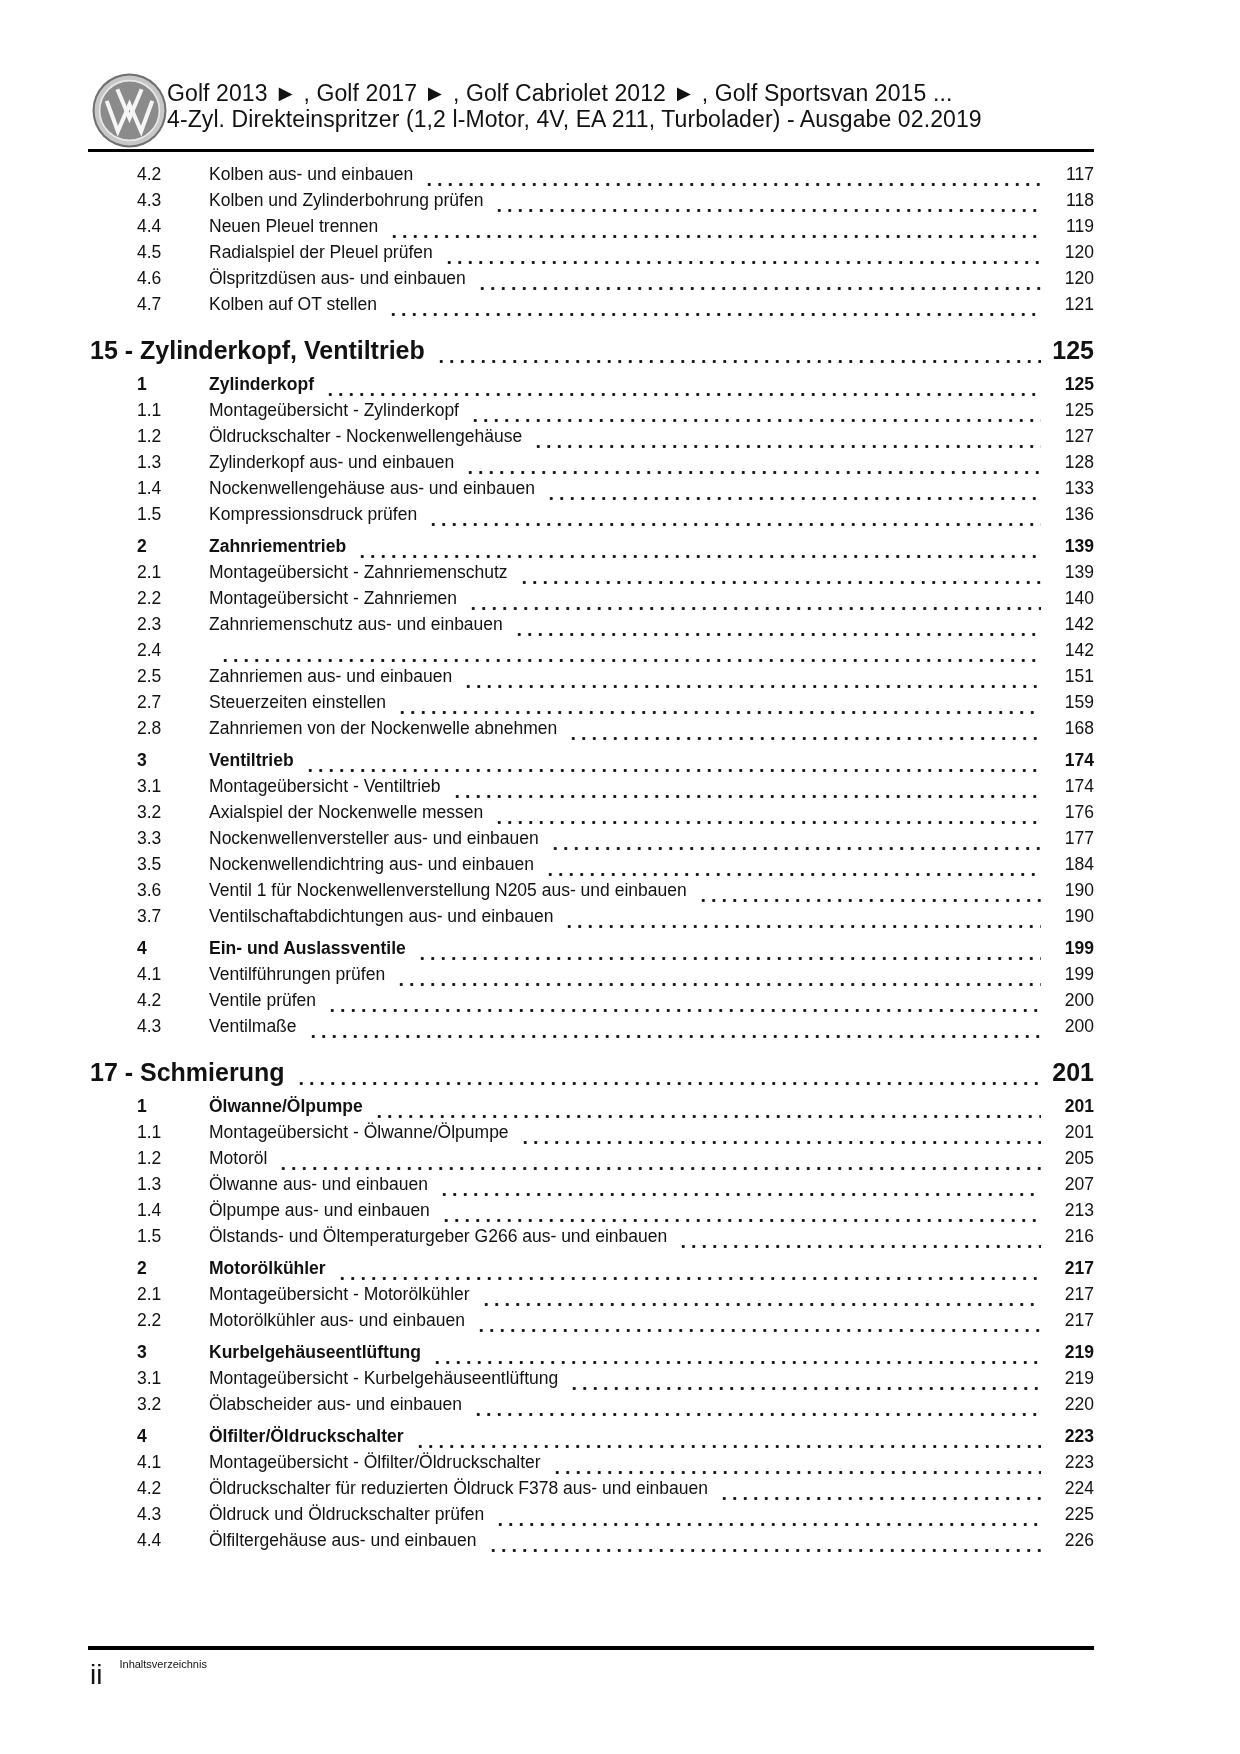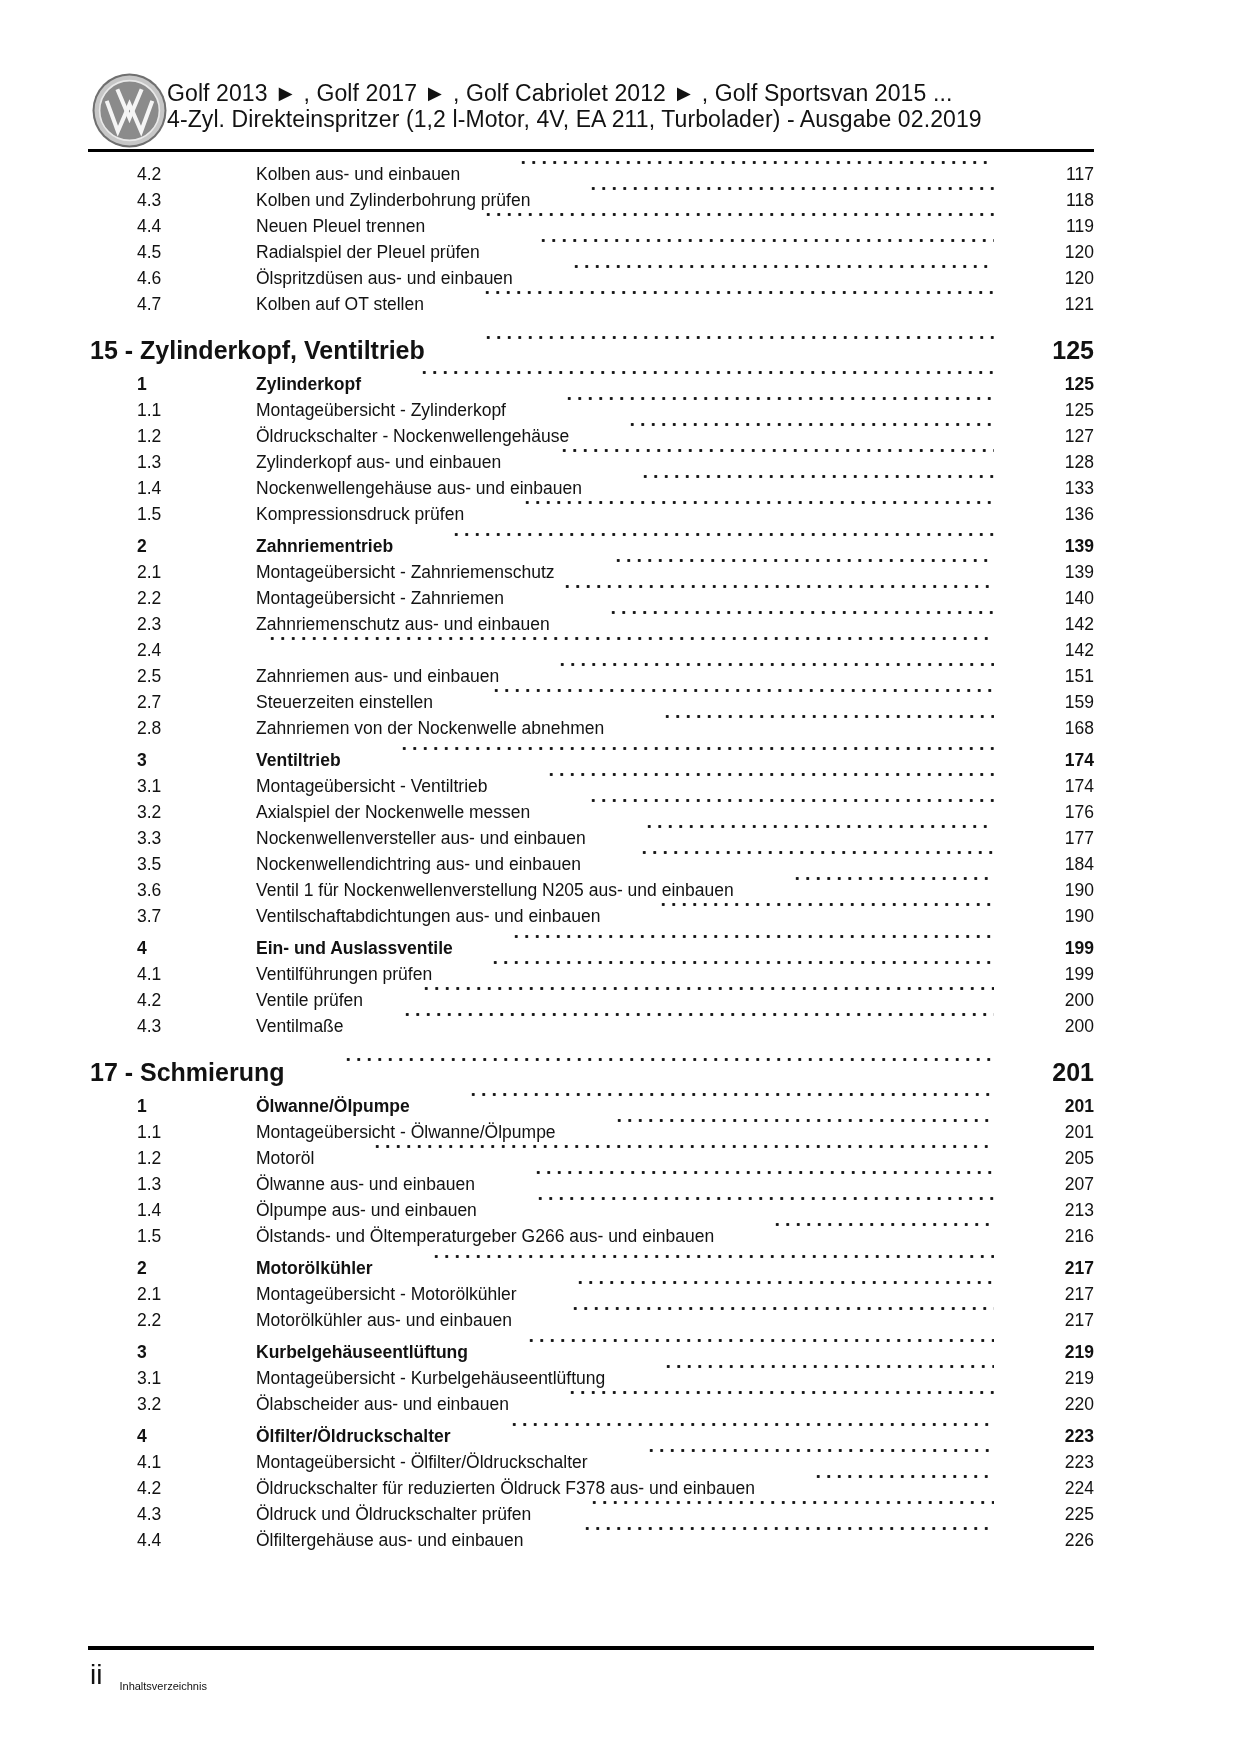--- a/index.html
+++ b/index.html
@@ -8,35 +8,35 @@
     background:#ffffff; color:#121212; overflow:hidden;
     font-family:"Liberation Sans","DejaVu Sans",sans-serif;
   }
   
   .logo { position:absolute; left:92px; top:73px; width:75px; height:75px; }
   .hdr-text { position:absolute; left:167px; top:80px; }
   .hdr-line1, .hdr-line2 { font-size:23px; line-height:26px; letter-spacing:0.1px; }
   .hdr-rule { position:absolute; left:88px; right:146px; top:149px; height:3px; background:#000; }
   
   .toc { position:absolute; left:90px; right:146px; top:161px; }
-  .row { display:flex; align-items:flex-start; font-size:17.5px; line-height:26px; white-space:nowrap;gap:47px; }
+  .row { display:flex; align-items:flex-end; font-size:17.5px; line-height:26px; white-space:nowrap; }
   .row .num   { flex:0 0 72px; margin-left:47px; }
   .row .title { flex:0 0 auto; }
   .row .dots  {
     flex:1 1 16px; height:3.2px; margin:0 5px 1px 11px; min-width:14px;
     background-image:radial-gradient(circle closest-side, #161616 88%, rgba(0,0,0,0) 100%);
     background-size:10.5px 3.2px; background-repeat:repeat-x; background-position:left bottom;
   }
   .row .pg    { flex:0 0 auto; min-width:48px; text-align:right; }
   .row.b { font-weight:bold; margin-top:6px; }
   .row.chapter { font-size:25px; line-height:29px; margin-top:19px; margin-bottom:6px;font-weight:bold; }
   .row.chapter .dots { margin-bottom:2px; }
   
   .ftr-rule { position:absolute; left:88px; right:146px; top:1646px; height:4px; background:#000; }
-  .ftr-row  { position:absolute; left:90px; top:1658px; display:flex; align-items:flex-end; gap:17px; }
+  .ftr-row  { position:absolute; left:90px; top:1658px; display:flex; align-items:flex-start; gap:17px; }
   .ftr-pg    { font-size:28px; line-height:34px; }
   .ftr-label { font-size:11px; }
 </style>
 </head>
 <body>
 
 <div class="page">
 
   <div class="logo">
     <svg viewBox="0 0 74 74" width="75" height="75" aria-hidden="true">

